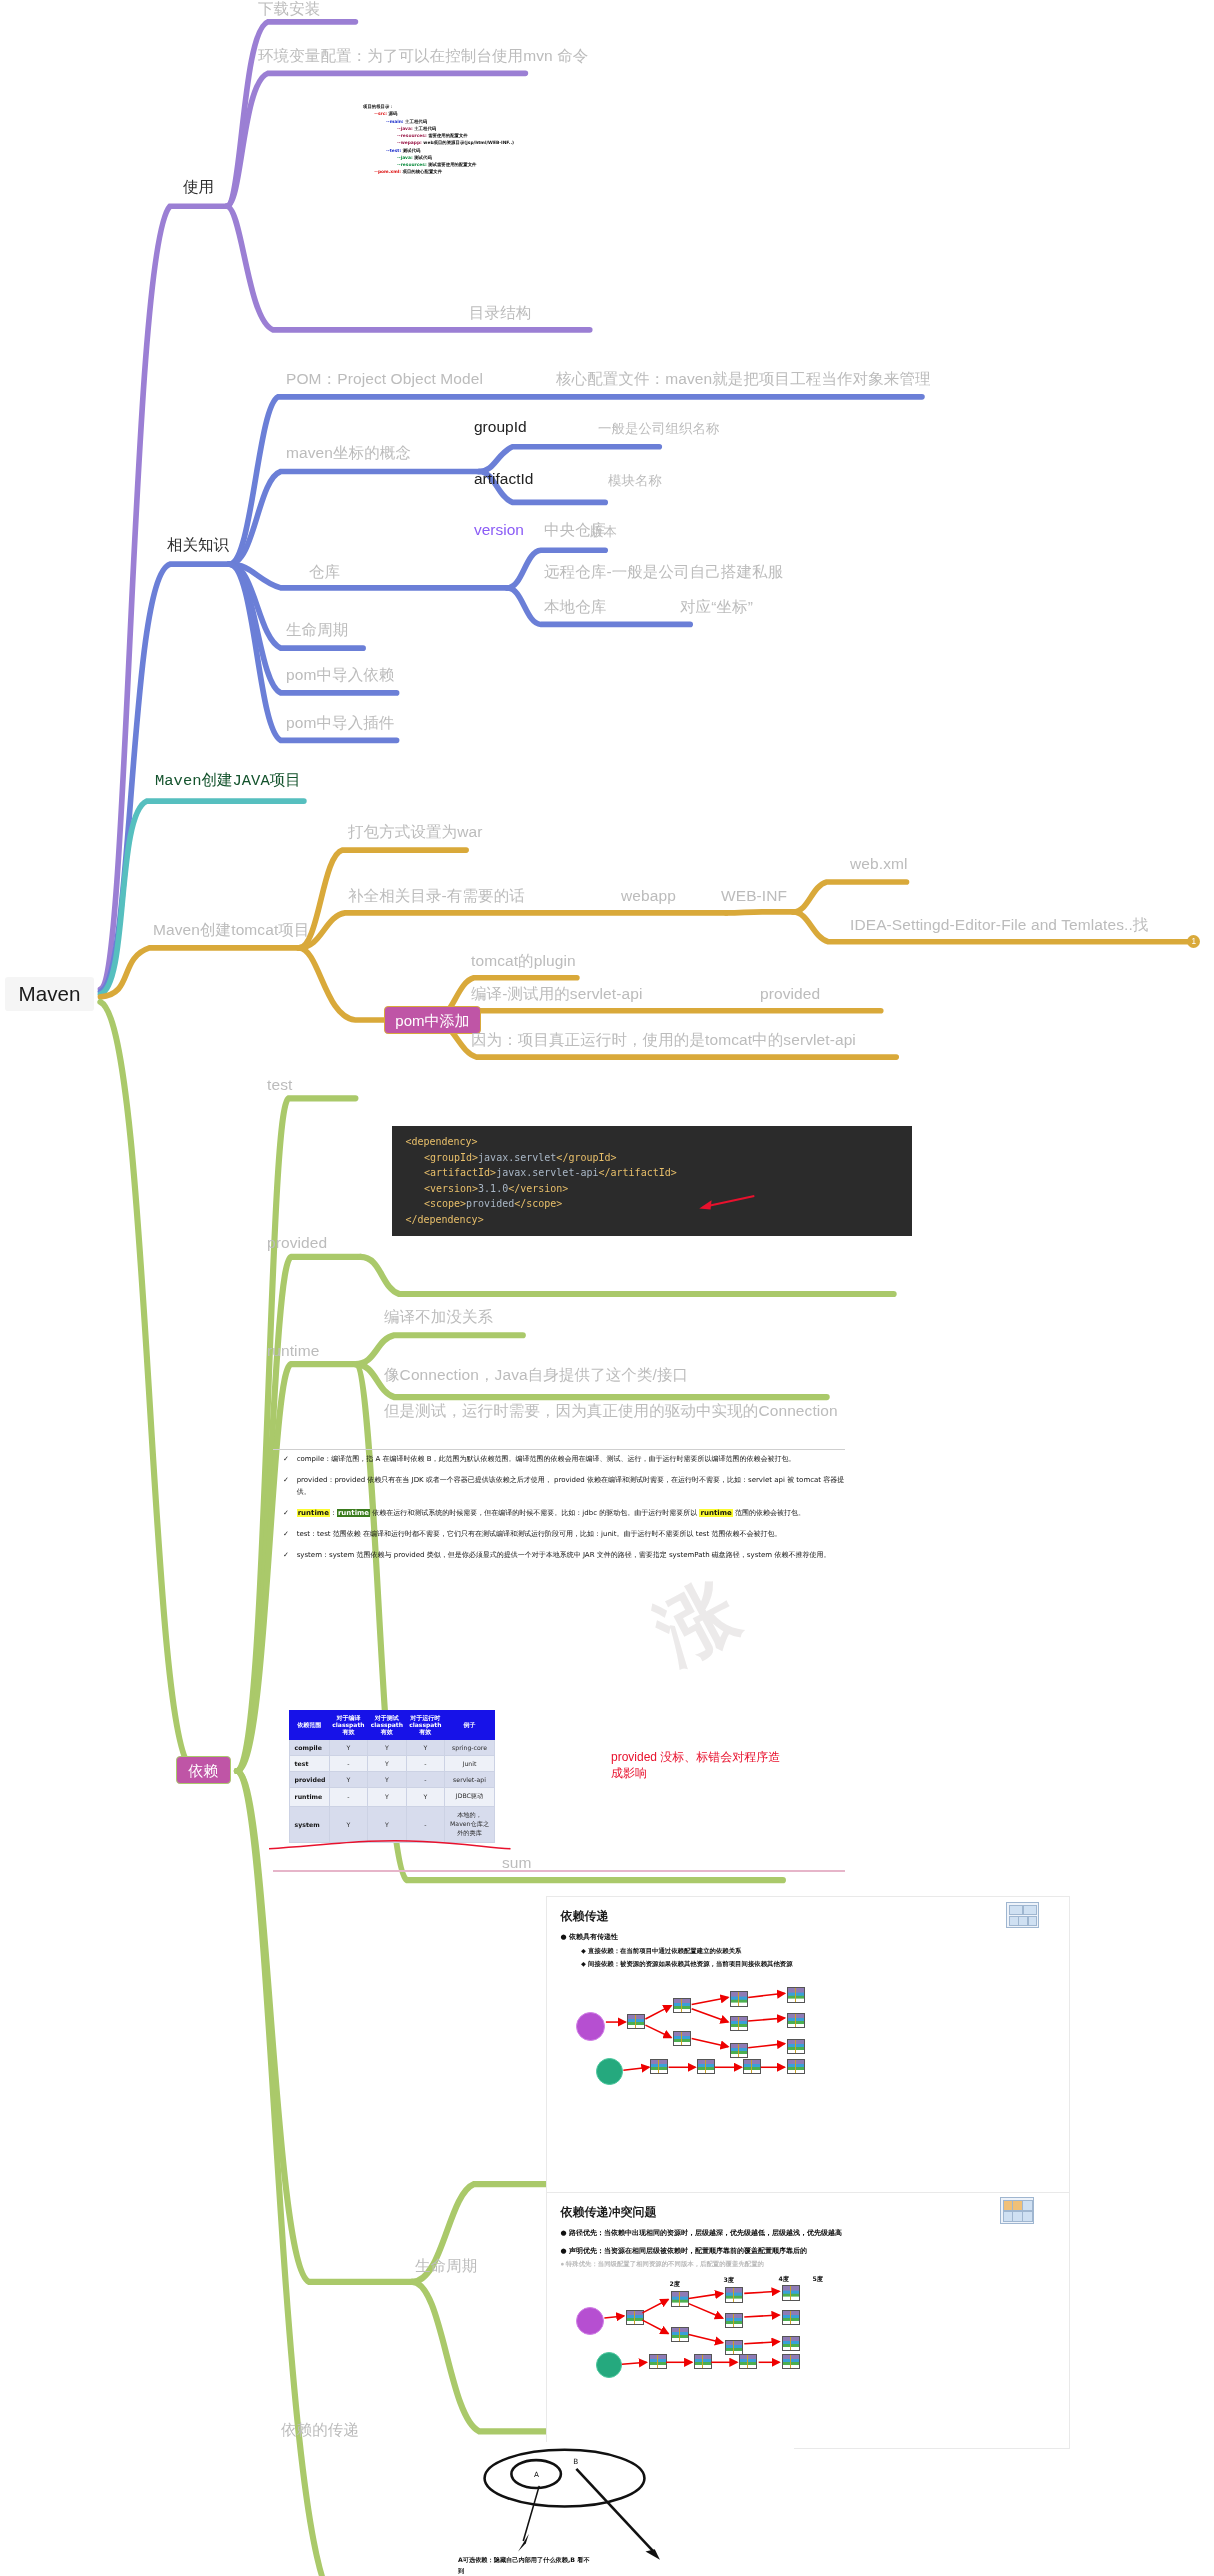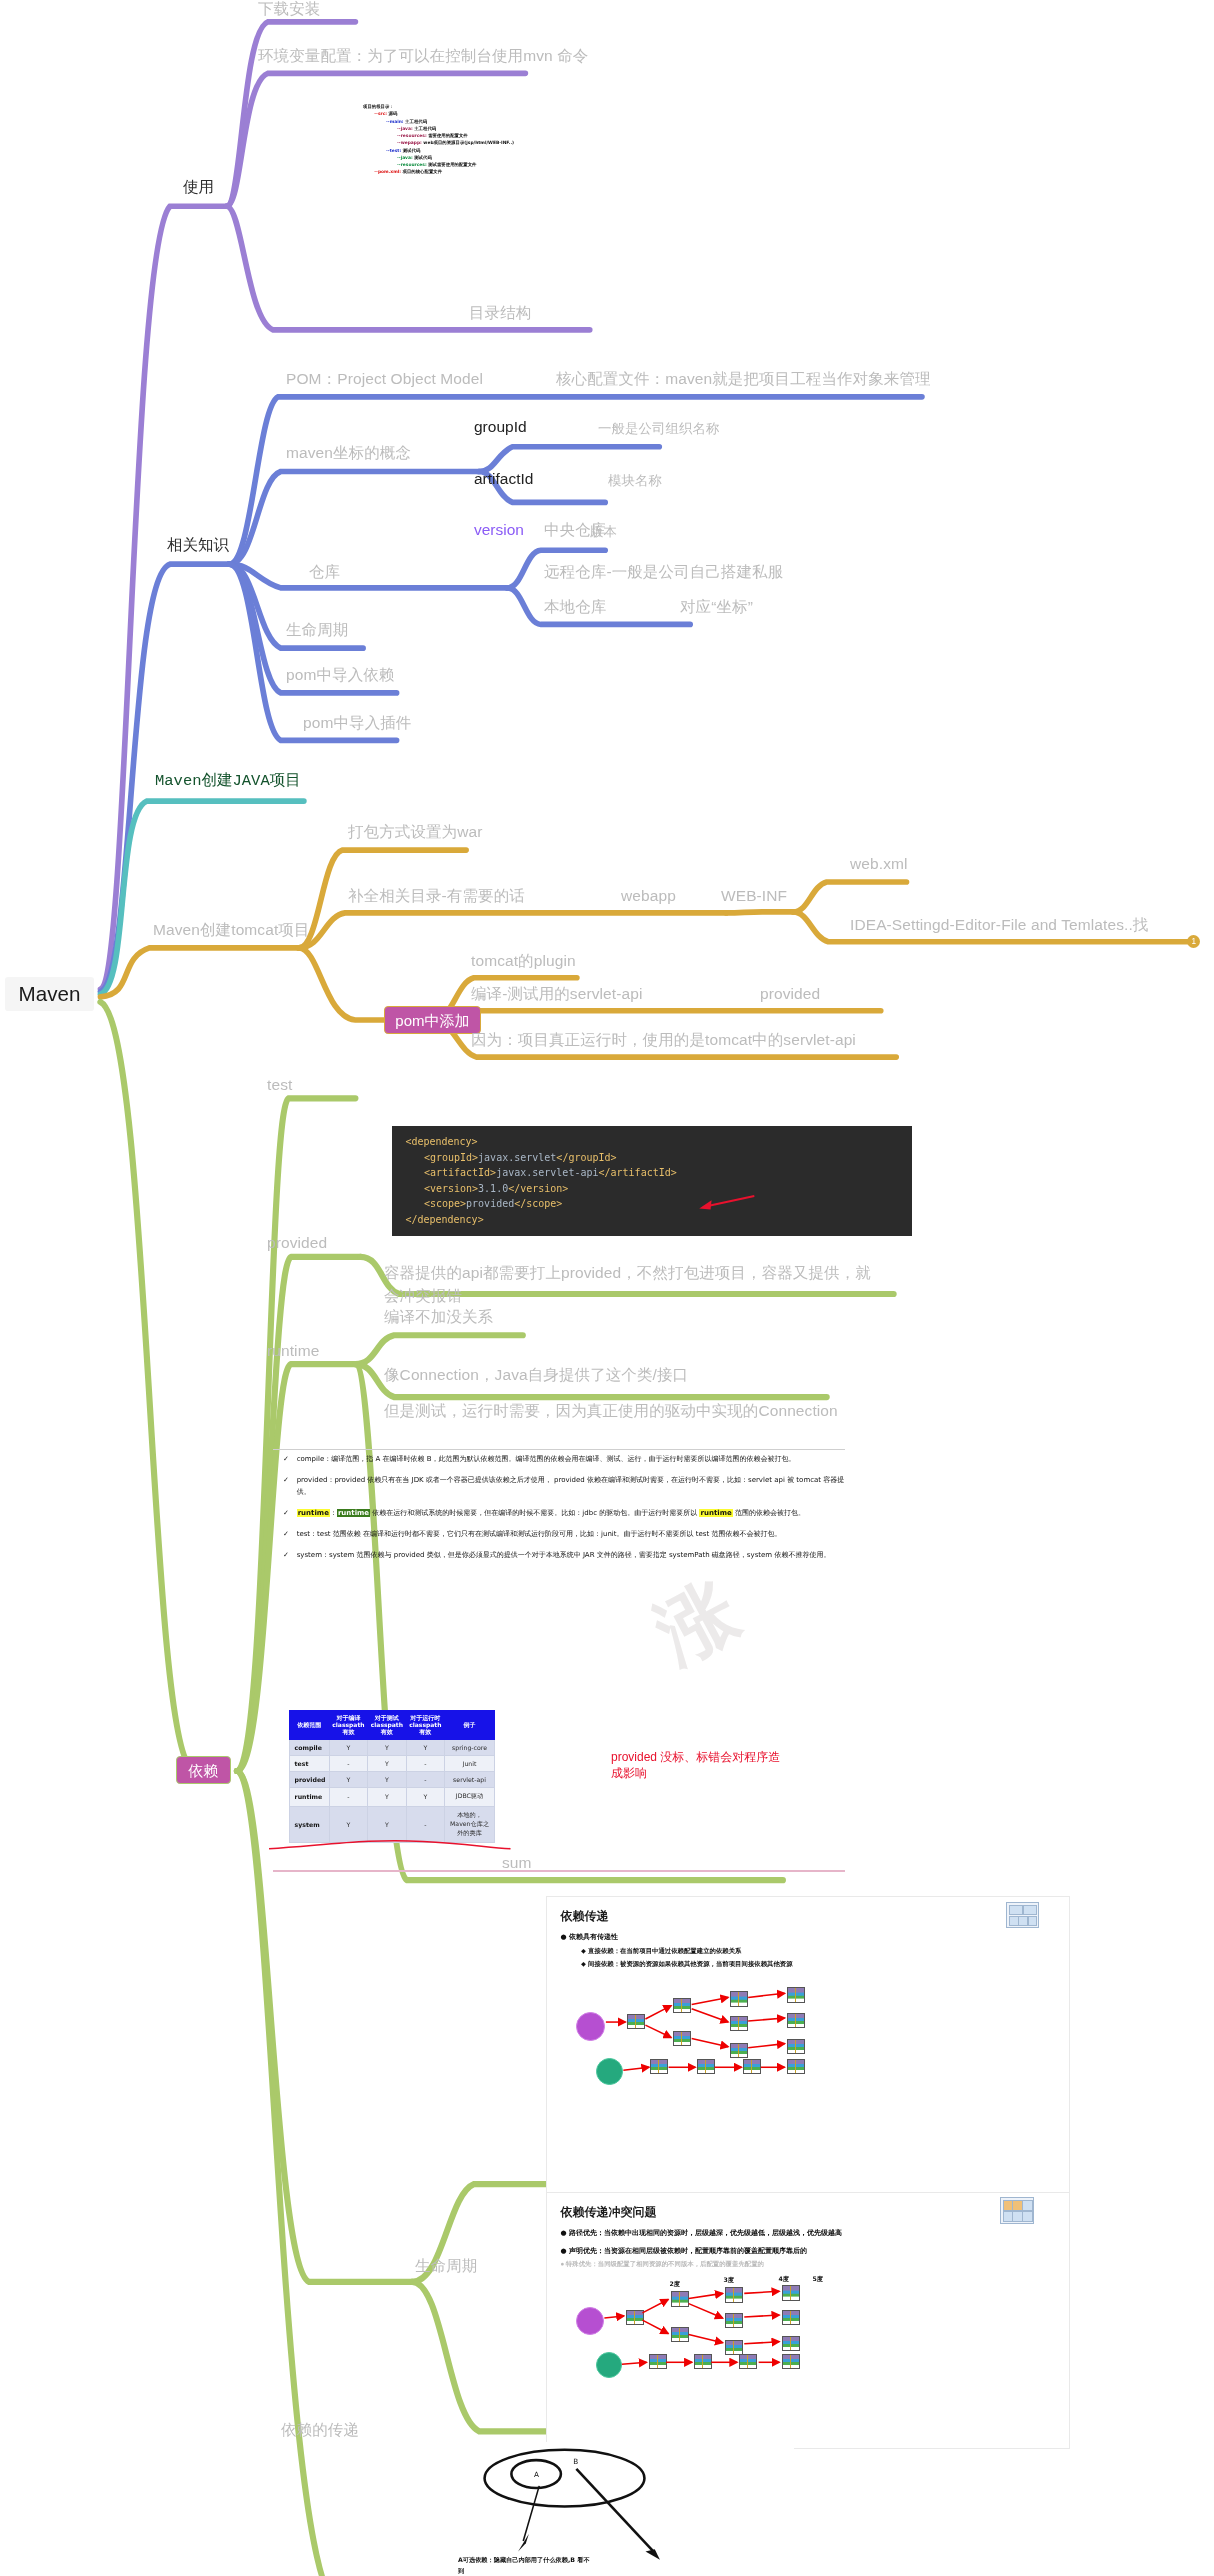--- a/index.html
+++ b/index.html
@@ -132,21 +132,21 @@
   <div class="node lbl" style="left:608px;top:473px;font-size:13.4px;">模块名称</div>
   <div class="node lbl-dark" style="left:474px;top:521px;color:#8b5cf6;">version</div>
   <div class="node lbl" style="left:590px;top:524px;font-size:13.4px;">版本</div>
   <div class="node lbl" style="left:309px;top:563px;">仓库</div>
   <div class="node lbl" style="left:544px;top:521px;">中央仓库</div>
   <div class="node lbl" style="left:544px;top:563px;">远程仓库-一般是公司自己搭建私服</div>
   <div class="node lbl" style="left:544px;top:598px;">本地仓库</div>
   <div class="node lbl" style="left:680px;top:598px;">对应“坐标”</div>
   <div class="node lbl" style="left:286px;top:621px;">生命周期</div>
   <div class="node lbl" style="left:286px;top:666px;">pom中导入依赖</div>
-  <div class="node lbl" style="left:286px;top:714px;margin-left:17px;">pom中导入插件</div>
+  <div class="node lbl" style="left:286px;top:714px;">pom中导入插件</div>
 
   <div class="node lbl-dark" style="left:155px;top:773px;color:#14532d;font-weight:400;font-family:Liberation Mono, monospace;">Maven创建JAVA项目</div>
 
   <div class="node lbl" style="left:153px;top:921px;">Maven创建tomcat项目</div>
   <div class="node lbl" style="left:348px;top:823px;">打包方式设置为war</div>
   <div class="node lbl" style="left:348px;top:887px;">补全相关目录-有需要的话</div>
   <div class="node lbl" style="left:621px;top:887px;">webapp</div>
   <div class="node lbl" style="left:721px;top:887px;">WEB-INF</div>
   <div class="node lbl" style="left:850px;top:855px;">web.xml</div>
   <div class="node lbl" style="left:850px;top:916px;">IDEA-Settingd-Editor-File and Temlates..找</div>
@@ -154,21 +154,20 @@
 
   <div class="node boxnode" style="left:384px;top:1006px;">pom中添加</div>
   <div class="node lbl" style="left:471px;top:952px;">tomcat的plugin</div>
   <div class="node lbl" style="left:471px;top:985px;">编译-测试用的servlet-api</div>
   <div class="node lbl" style="left:760px;top:985px;">provided</div>
   <div class="node lbl" style="left:471px;top:1031px;">因为：项目真正运行时，使用的是tomcat中的servlet-api</div>
 
   <div class="node boxnode dep" style="left:176px;top:1756px;padding:4.6px 11.3px;">依赖</div>
   <div class="node lbl" style="left:267px;top:1076px;">test</div>
   <div class="node lbl" style="left:267px;top:1234px;">provided</div>
-  <div class="node lbl" style="left:384px;top:1261px;width:489px;white-space:normal;line-height:1.5;">容器提供的api都需要打上provided，不然打包进项目，容器又提供，就会冲突报错</div>
   <div class="node lbl" style="left:267px;top:1342px;">runtime</div>
   <div class="node lbl" style="left:384px;top:1308px;">编译不加没关系</div>
   <div class="node lbl" style="left:384px;top:1366px;">像Connection，Java自身提供了这个类/接口</div>
   <div class="node lbl" style="left:384px;top:1402px;">但是测试，运行时需要，因为真正使用的驱动中实现的Connection</div>
   <div class="node lbl" style="left:502px;top:1854px;">sum</div>
   <div class="node lbl" style="left:415px;top:2257px;">生命周期</div>
   <div class="node lbl" style="left:281px;top:2421px;">依赖的传递</div>
 
   <div class="code" id="codeblk" style="left:392px;top:1126px;width:495px;">
       <div style="padding-left:0px"><span class="tg">&lt;dependency&gt;</span></div>

